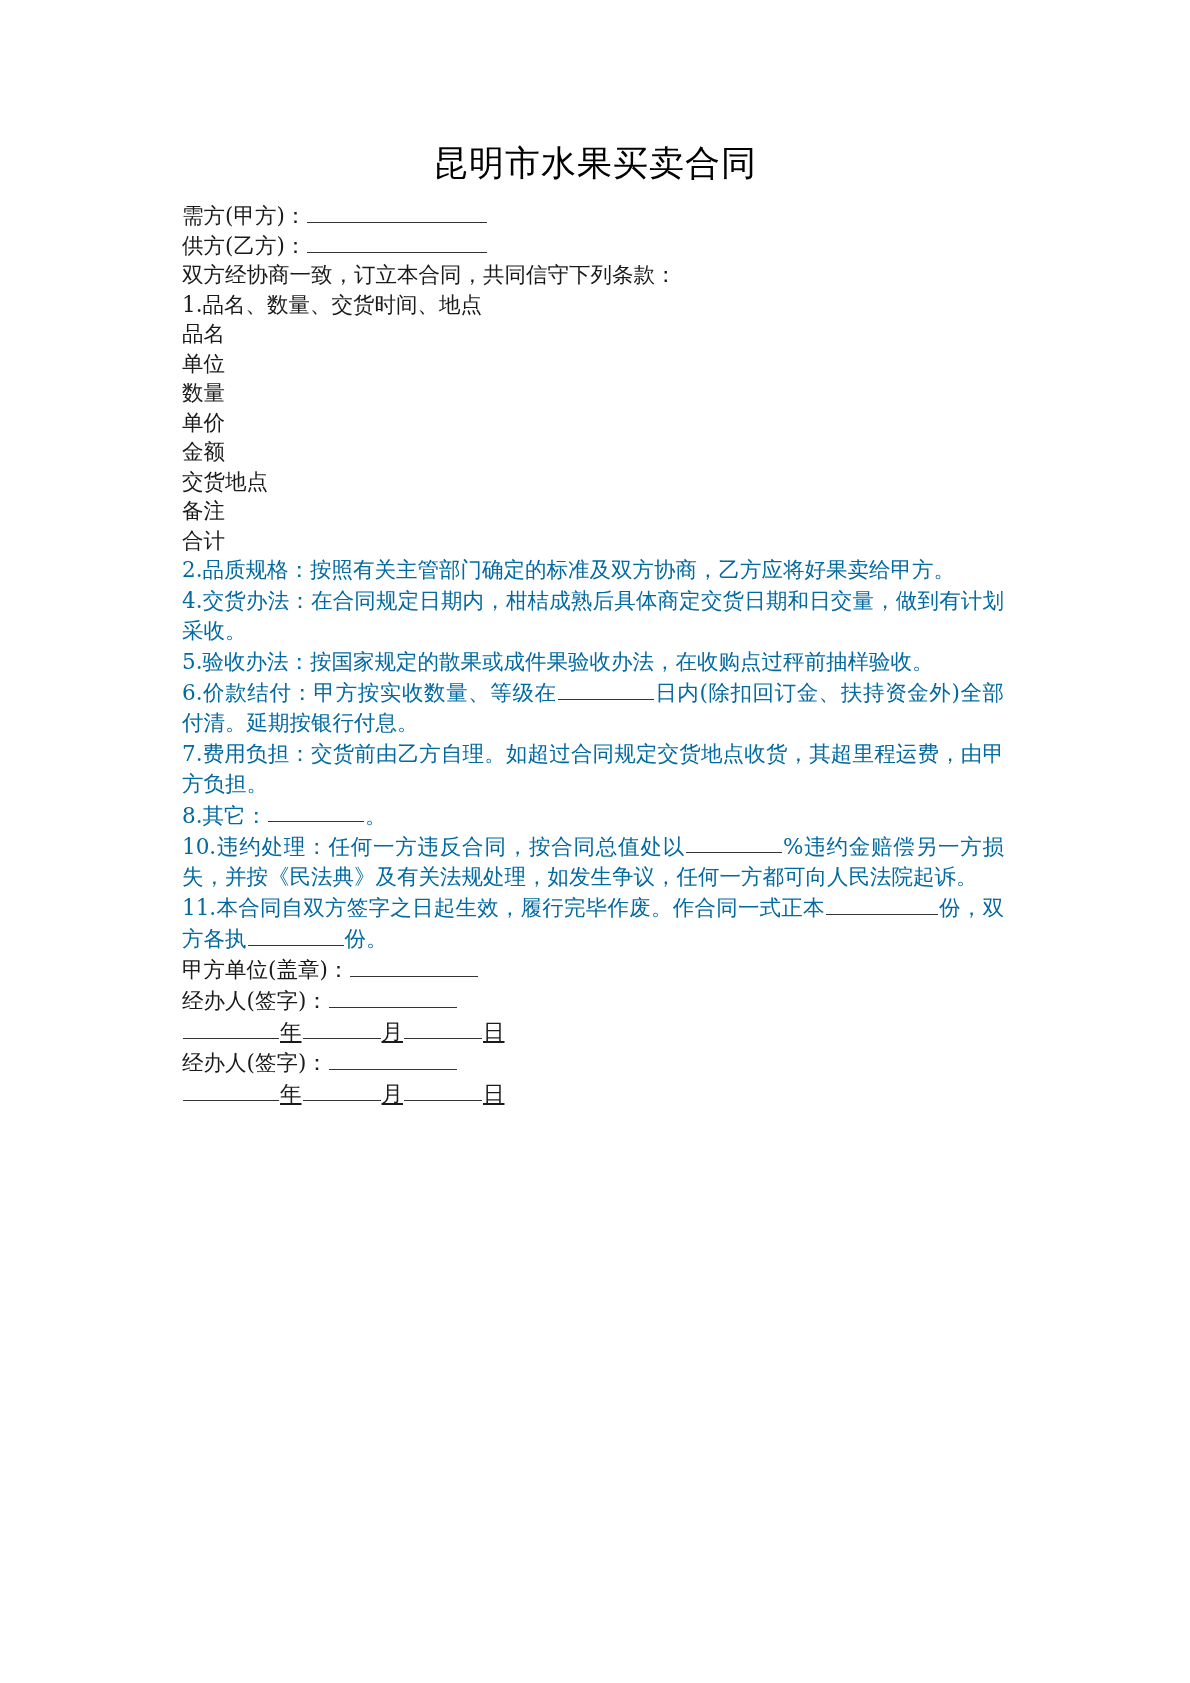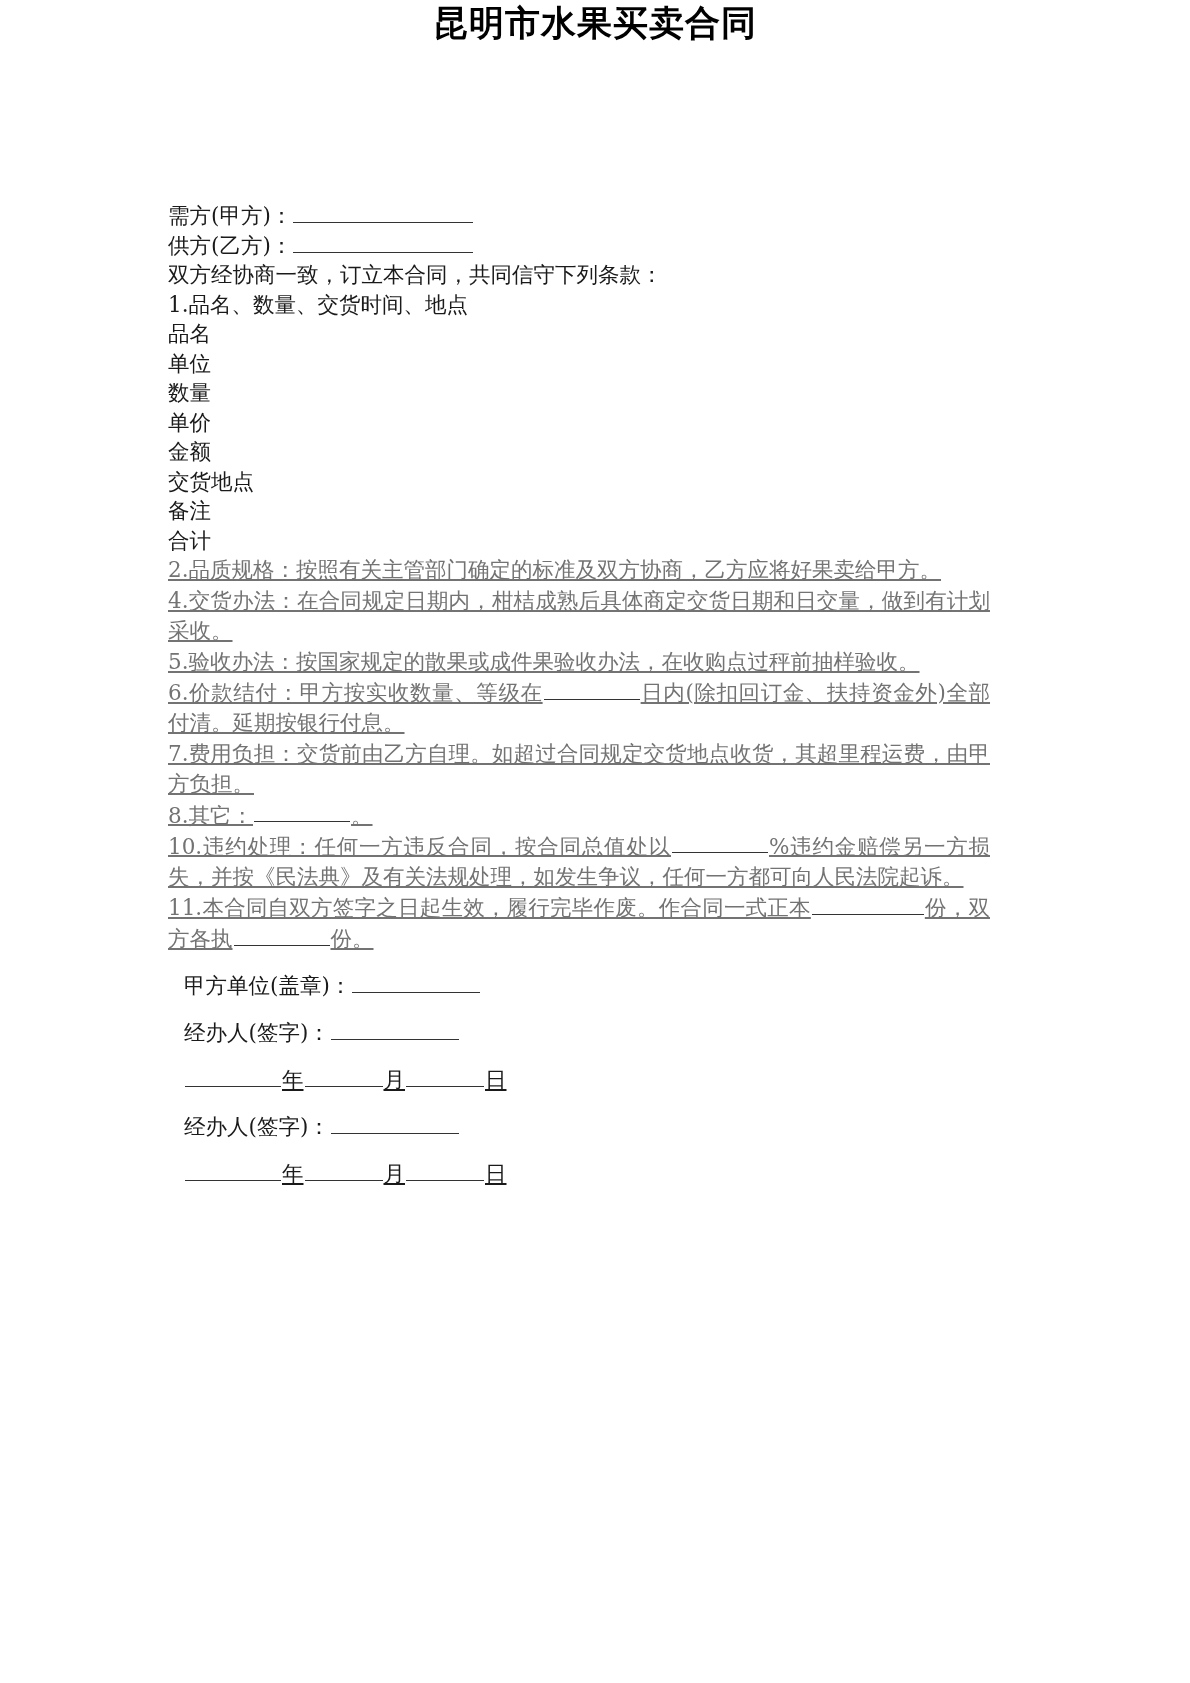--- a/index.html
+++ b/index.html
@@ -18,71 +18,71 @@
   .page {
     width: 1190px;
     height: 1683px;
     box-sizing: border-box;
     padding: 0;
     position: relative;
   }
   .doc-title {
     text-align: center;
     font-size: 35px;
-    font-weight: bold;
+    font-weight: normal;
     letter-spacing: 1px;
     margin: 0;
+    padding-top: 140px;
     padding-bottom: 12px;
     font-family: "DejaVu Serif", "Liberation Serif", serif;
   }
   .content {
     position: absolute;
-    left: 168px;
+    left: 182px;
     top: 200px;
     width: 822px;
   }
   .line {
     font-size: 21.5px;
     line-height: 29.5px;
     color: #1a1a1a;
     white-space: normal;
     text-align: justify;
     text-justify: inter-ideograph;
     margin: 0;
   }
   .para {
     font-size: 21.5px;
     line-height: 30.5px;
-    color: #737373;
+    color: #0369a1;
     text-align: justify;
     text-justify: inter-ideograph;
     margin: 0;
     text-indent: 0;
-    text-decoration: underline;
   }
   .field-list .line {
     line-height: 29.5px;
   }
   .blank {
     display: inline-block;
     border-bottom: 1px solid #333;
     vertical-align: baseline;
     height: 1em;
     margin: 0 1px;
   }
   .blank-s  { width: 78px; }
   .blank-m  { width: 96px; }
   .blank-l  { width: 112px; }
   .blank-xl { width: 128px; }
   .blank-xxl{ width: 180px; }
   .sig-line {
     font-size: 21.5px;
     line-height: 31px;
     color: #1a1a1a;
-    margin: 16px;
+    margin: 0;
   }
   .nowrap { white-space: nowrap; text-decoration: underline; }
 </style>
 </head>
 <body>
 
 <div class="page">
 
   <h1 class="doc-title">昆明市水果买卖合同</h1>
 

